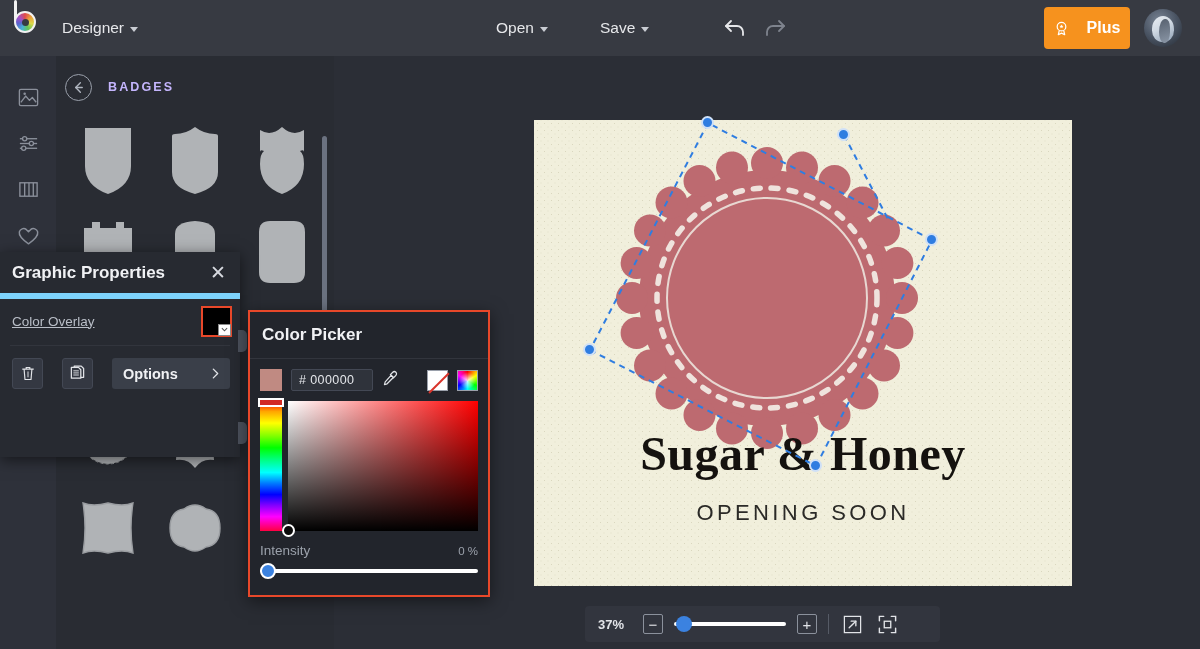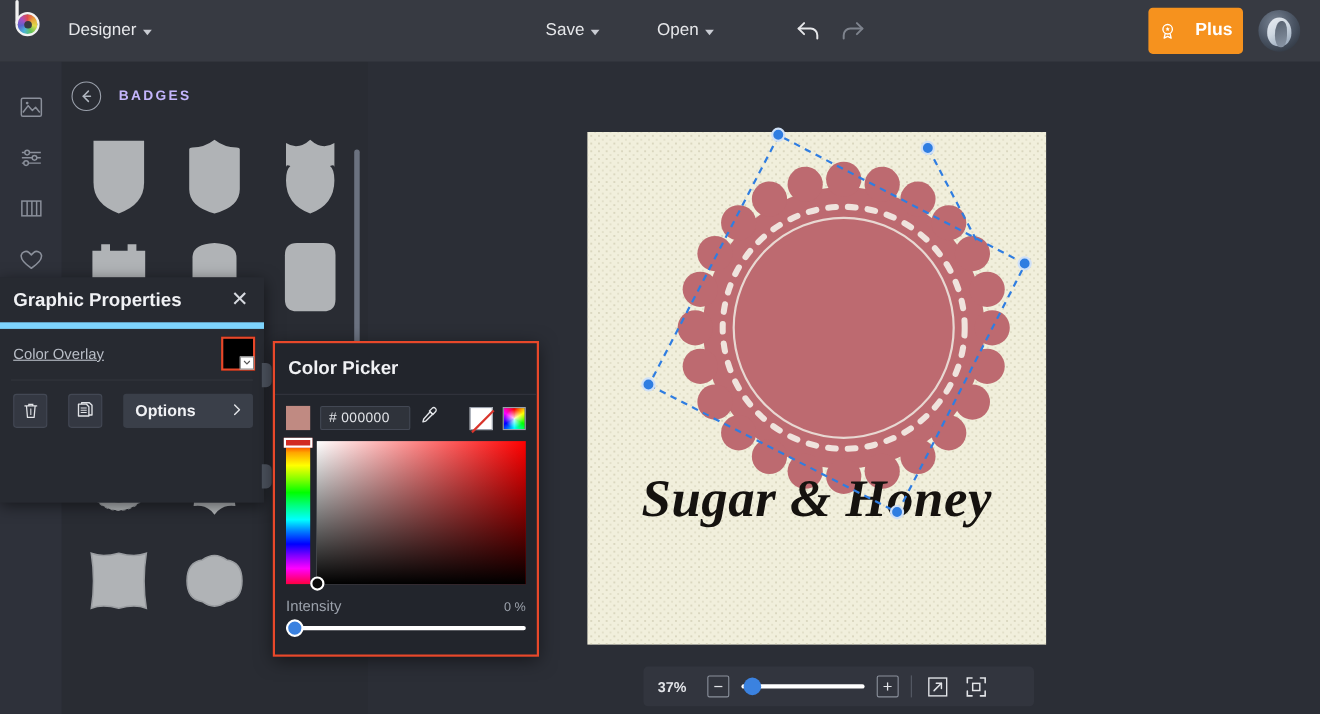--- a/index.html
+++ b/index.html
@@ -236,29 +236,28 @@
     position: absolute; top: -6px; width: 16px; height: 16px; border-radius: 50%;
     background: #3b82e0; border: 2px solid #ffffff; cursor: pointer;
   }
 
   
   .canvas-area {
     position: absolute; left: 334px; top: 56px; width: 866px; height: 593px;
     background: #2b2e36;
   }
   .artboard {
-    position: absolute; left: 200px; top: 64px; width: 417px; height: 466px;
+    position: absolute; left: 200px; top: 64px; width: 538px; height: 466px;
     background-color: #f1efdc;
     background-image:
       radial-gradient(circle, rgba(190,186,156,.45) 0.7px, transparent 0.9px),
       radial-gradient(circle, rgba(190,186,156,.30) 0.7px, transparent 0.9px);
     background-size: 7px 7px, 7px 7px;
     background-position: 0 0, 3.5px 3.5px;
     overflow: hidden;
-    font-style: italic;
   }
   .art-title {
     position: absolute; left: 0; right: 0; top: 306px; text-align: center;
     font-family: "Liberation Serif", serif; font-weight: bold;
     font-size: 48px; color: #15120f; letter-spacing: .5px;
   }
   .art-sub {
     position: absolute; left: 0; right: 0; top: 380px; text-align: center;
     font-size: 22px; color: #2b2a27; letter-spacing: 3.4px;
   }
@@ -304,25 +303,25 @@
           <div class="wheel"></div>
       </div>
     </div>
     <div class="menu-item">
       <span>Designer</span>
       <span class="caret"></span>
     </div>
 
     <div class="topbar-center">
       <div class="menu-item">
+        <span>Open</span>
+        <span class="caret"></span>
+      </div>
+      <div class="menu-item">
         <span>Save</span>
-        <span class="caret"></span>
-      </div>
-      <div class="menu-item">
-        <span>Open</span>
         <span class="caret"></span>
       </div>
       <div class="undo-redo">
         <span class="ico-btn">
           <svg width="24" height="22" viewBox="0 0 24 22">
             <path d="M8 4 L3 9 L8 14" fill="none" stroke="#e6e7ea" stroke-width="1.8" stroke-linecap="round" stroke-linejoin="round"></path>
             <path d="M3 9 H14 a6 6 0 0 1 6 6 v3" fill="none" stroke="#e6e7ea" stroke-width="1.8" stroke-linecap="round"></path>
           </svg>
         </span>
         <span class="ico-btn">
@@ -606,20 +605,21 @@
               <circle cx="-95.5" cy="-95.5" r="16"></circle>
               <circle cx="-67.5" cy="-117" r="16"></circle>
               <circle cx="-35" cy="-130.4" r="16"></circle>
             </g>
           </g>
           <circle cx="0" cy="0" r="110" fill="none" stroke="#efe3dd" stroke-width="5.5" stroke-dasharray="7 11" stroke-linecap="round"></circle>
           <circle cx="0" cy="0" r="100" fill="none" stroke="#e8d8d2" stroke-width="2"></circle>
         </g>
       </svg>
       <div class="art-title">Sugar &amp; Honey</div>
+      <div class="art-sub">OPENING SOON</div>
     </div>
 
     <svg class="sel-overlay">
       <g stroke="#2f7de1" stroke-width="2" stroke-dasharray="6 5" fill="none">
         <line x1="374" y1="67" x2="256" y2="294"></line>
         <line x1="256" y1="294" x2="482" y2="410"></line>
         <line x1="482" y1="410" x2="598" y2="184"></line>
         <line x1="598" y1="184" x2="374" y2="67"></line>
         <line x1="510" y1="79" x2="555" y2="165"></line>
       </g>

